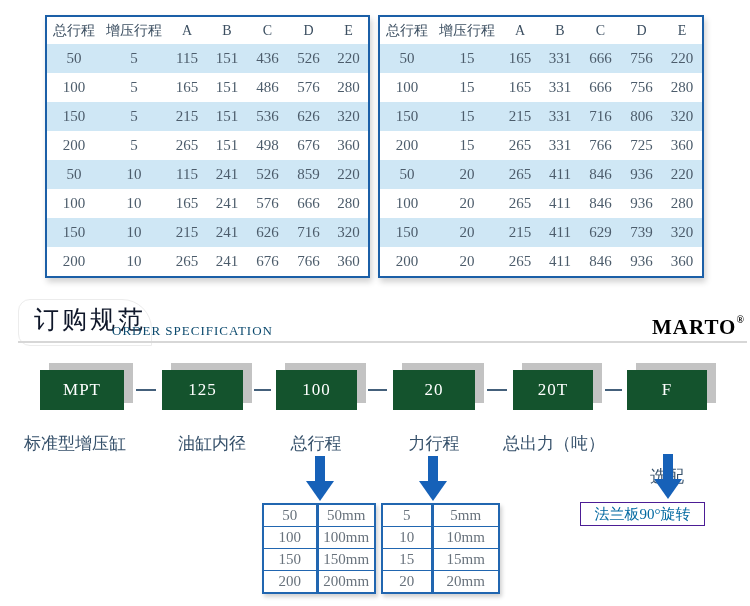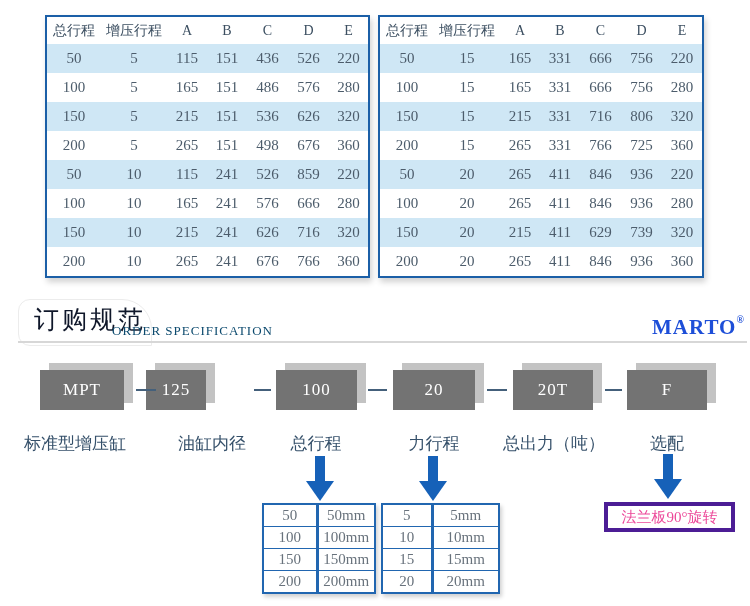--- a/index.html
+++ b/index.html
@@ -34,35 +34,35 @@
   .section-title{
     position:absolute;left:34px;top:303px;font-size:25px;color:#0f172a;
     letter-spacing:3px;white-space:nowrap;
   }
   .section-subtitle{
     position:absolute;left:112px;top:323px;font-size:13px;color:#0c4a6e;
     letter-spacing:1px;white-space:nowrap;
   }
   .brand{
     position:absolute;left:652px;top:315px;font-size:21px;font-weight:bold;
-    color:#1d4ed8;letter-spacing:1px;white-space:nowrap;
+    color:#000000;letter-spacing:1px;white-space:nowrap;
   }
   .brand sup{font-size:10px;vertical-align:top;line-height:1;}
   .rule{
     position:absolute;left:18px;top:341px;width:729px;height:2px;background:#d7d7d7;
   }
 
   
   .flow-box{
-    position:absolute;top:370px;height:40px;background:#737373;color:#ffffff;
+    position:absolute;top:370px;height:40px;background:#14532d;color:#ffffff;
     font-size:17px;display:flex;align-items:center;justify-content:center;
     box-shadow:9px -7px 0 #c3c3c3;letter-spacing:1px;
   }
   .flow-boxes > :nth-child(1){left:40px;width:84px;}
-  .flow-boxes > :nth-child(2){left:146px;width:60px;}
+  .flow-boxes > :nth-child(2){left:162px;width:81px;}
   .flow-boxes > :nth-child(3){left:276px;width:81px;}
   .flow-boxes > :nth-child(4){left:393px;width:82px;}
   .flow-boxes > :nth-child(5){left:513px;width:80px;}
   .flow-boxes > :nth-child(6){left:627px;width:80px;}
 
   .connector{position:absolute;top:389px;height:2px;background:#44607b;}
   .connector.c1{left:136px;width:20px;}
   .connector.c2{left:254px;width:17px;}
   .connector.c3{left:368px;width:19px;}
   .connector.c4{left:487px;width:20px;}
@@ -70,21 +70,21 @@
 
   .flow-label{
     position:absolute;top:432px;font-size:17px;color:#35506a;
     text-align:center;white-space:nowrap;
   }
   .flow-labels > :nth-child(1){left:15px;width:120px;}
   .flow-labels > :nth-child(2){left:152px;width:120px;}
   .flow-labels > :nth-child(3){left:256px;width:120px;}
   .flow-labels > :nth-child(4){left:374px;width:120px;}
   .flow-labels > :nth-child(5){left:492px;width:124px;}
-  .flow-labels > :nth-child(6){left:607px;width:120px;}
+  .flow-labels > :nth-child(6){left:607px;width:120px;margin-top:33px;}
 
   .arrow{position:absolute;width:28px;height:45px;}
   .arrow.a1{left:306px;top:456px;}
   .arrow.a2{left:419px;top:456px;}
   .arrow.a3{left:654px;top:454px;}
 
   
   .opt-table{
     position:absolute;border-collapse:collapse;table-layout:fixed;
     border:2px solid #2166b0;background:#ffffff;
@@ -92,23 +92,23 @@
   }
   .opt-table.a{left:262px;top:503px;width:112px;}
   .opt-table.b{left:381px;top:503px;width:117px;}
   .opt-table td{
     border:1px solid #2166b0;font-size:15px;color:#68727c;text-align:center;
     height:21px;padding:0;white-space:nowrap;
   }
   .opt-table td:first-child{border-right-width:3px;}
 
   .flange-box{
-    position:absolute;left:604px;top:502px;width:123px;height:22px;
-    border:4px solid #4c1d95;display:flex;align-items:center;justify-content:center;
-    font-size:15px;color:#ec4899;white-space:nowrap;
+    position:absolute;left:580px;top:502px;width:123px;height:22px;
+    border:1px solid #4c1d95;display:flex;align-items:center;justify-content:center;
+    font-size:15px;color:#0369a1;white-space:nowrap;
   }
 </style>
 </head>
 <body>
 
 <table class="spec-table left">
   <colgroup>
     <col style="width:55px">
       <col style="width:66px">
       <col style="width:40px">

